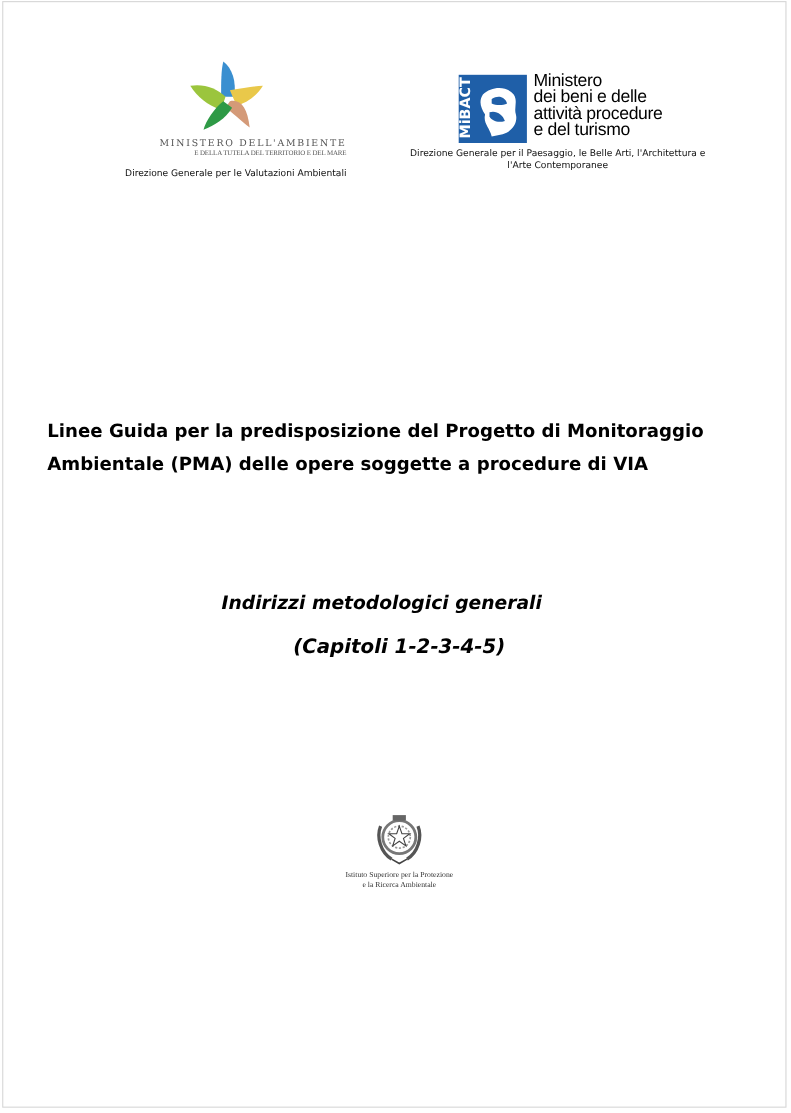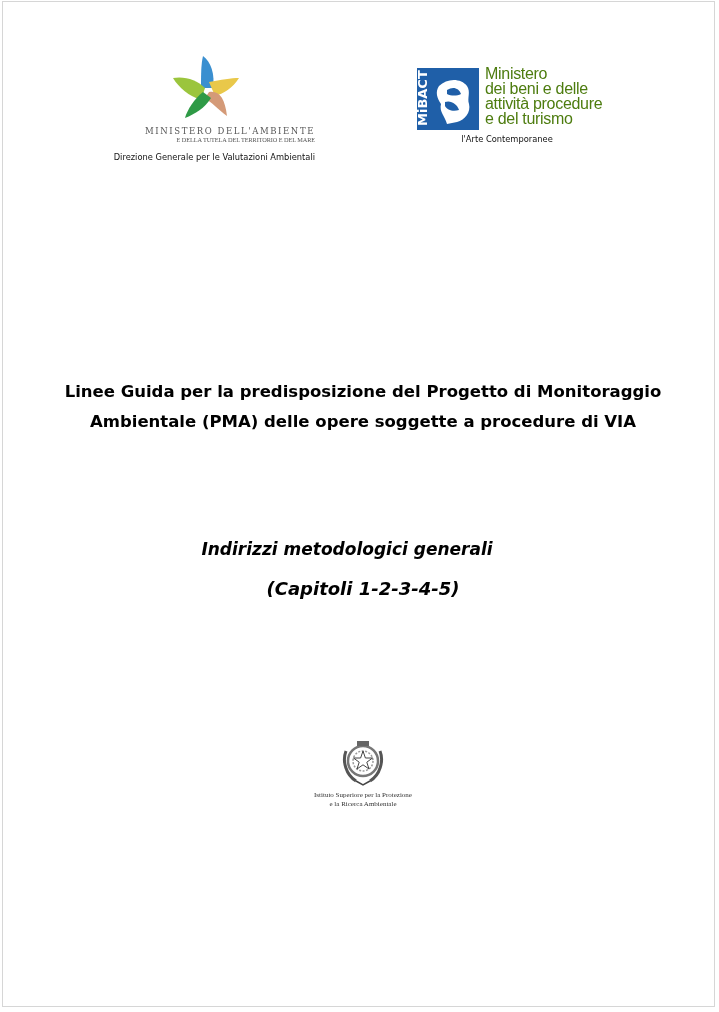--- a/index.html
+++ b/index.html
@@ -10,25 +10,25 @@
     .logo-left { position: absolute; left: 92px; top: 50px; width: 220px; text-align: right; }
     .star-logo { display: block; margin: 0 auto; width: 80px; height: 70px; }
     .mattm-name { font-family: "DejaVu Serif", serif; font-size: 8.5px; letter-spacing: 1.6px; color: #555; margin-top: 4px; line-height: 10px; }
     .mattm-sub { font-family: "Liberation Serif", serif; font-size: 6.3px; color: #555; line-height: 8px; letter-spacing: -0.1px; }
     .dir-left { font-family: "DejaVu Sans", sans-serif; font-size: 8.3px; color: #111; margin-top: 8px; white-space: nowrap; }
 
     
     .logo-right { position: absolute; left: 358px; top: 66px; width: 292px; }
     .mibact-row { position: relative; height: 64px; }
     .mibact-mark { position: absolute; left: 56px; top: 0; width: 62px; height: 62px; background: #1f5fa8; overflow: hidden; }
-    .mibact-text { position: absolute; left: 124px; top: -2px; font-family: "Liberation Sans", sans-serif; font-size: 16px; line-height: 15px; color: #4d7c0f; letter-spacing: -0.3px; }
+    .mibact-text { position: absolute; left: 124px; top: -2px; font-family: "Liberation Sans", sans-serif; font-size: 16px; line-height: 15px; color: #000000; letter-spacing: -0.3px; }
     .dir-right { font-family: "DejaVu Sans", sans-serif; font-size: 8.3px; color: #111; text-align: center; line-height: 11px; margin-top: 2px; }
 
     
-    .main-title { position: absolute; left: 40px; top: 375px; width: 640px; text-align: center; font-family: "DejaVu Sans", sans-serif; font-weight: bold; font-size: 16.5px; line-height: 30px; color: #000; }
+    .main-title { position: absolute; left: 40px; top: 375px; width: 640px; font-family: "DejaVu Sans", sans-serif; font-weight: bold; font-size: 16.5px; line-height: 30px; color: #000; }
     .subtitle { position: absolute; left: 24px; top: 537px; width: 640px; text-align: center; font-family: "DejaVu Sans", sans-serif; font-weight: bold; font-style: italic; font-size: 17px; color: #000000; }
     .chapters { position: absolute; left: 40px; top: 576px; width: 640px; text-align: center; font-family: "DejaVu Sans", sans-serif; font-weight: bold; font-style: italic; font-size: 18px; color: #000; }
     .revision { position: absolute; left: 40px; top: 622px; width: 640px; text-align: center; font-family: "DejaVu Sans", sans-serif; font-weight: bold; font-style: italic; font-size: 14px; color: #000; }
 
     
     .ispra { position: absolute; left: 290px; top: 735px; width: 140px; text-align: center; }
     .emblem { display: block; margin: 0 auto; width: 50px; height: 52px; }
     .ispra-name { font-family: "Liberation Serif", serif; font-weight: bold; font-size: 21px; color: #222; margin-top: 2px; line-height: 22px; letter-spacing: 0.5px; }
     .ispra-sub { font-family: "Liberation Serif", serif; font-size: 7px; color: #333; line-height: 9px; margin-top: 2px; }
   </style>
@@ -61,20 +61,21 @@
         </svg>
       </div>
       <div class="mibact-text">
         <div>Ministero</div>
         <div>dei beni e delle</div>
         <div>attività procedure</div>
         <div>e del turismo</div>
       </div>
     </div>
     <div class="dir-right">
+      <div>Direzione Generale per il Paesaggio, le Belle Arti, l'Architettura e</div>
       <div>l'Arte Contemporanee</div>
     </div>
   </div>
 
   <div class="main-title">
     <div>Linee Guida per la predisposizione del Progetto di Monitoraggio</div>
     <div>Ambientale (PMA) delle opere soggette a procedure di VIA</div>
   </div>
 
   <div class="subtitle">Indirizzi metodologici generali</div>

